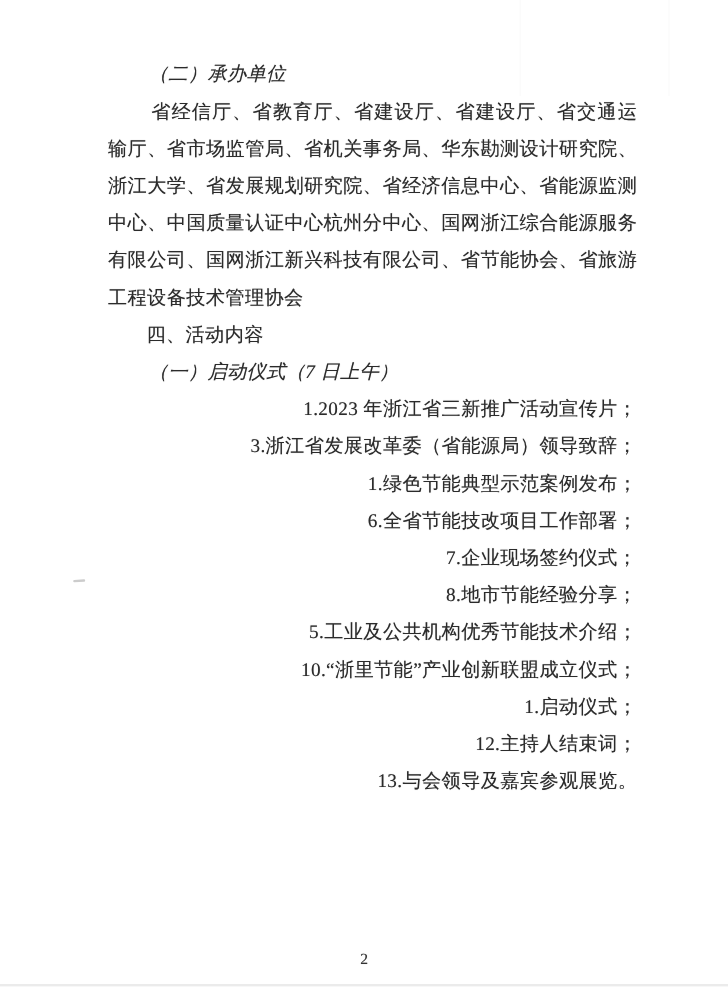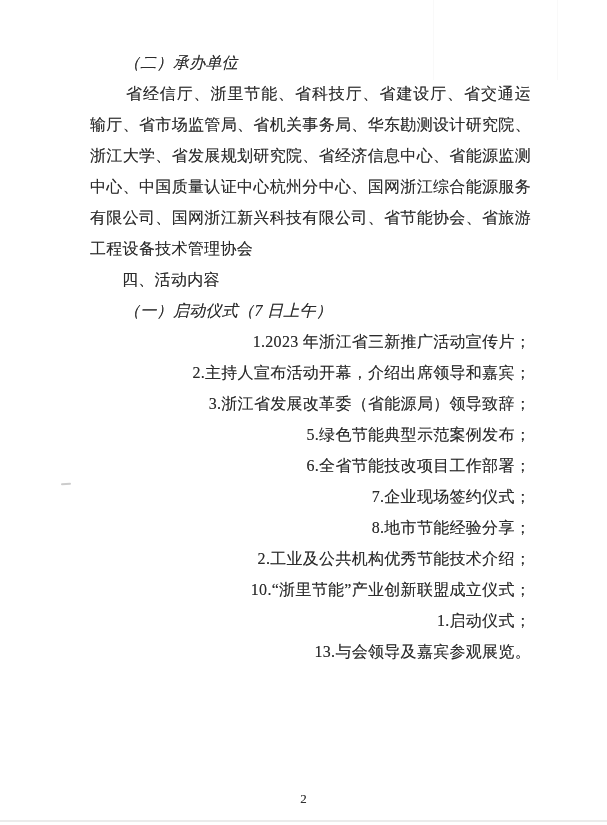--- a/index.html
+++ b/index.html
@@ -80,36 +80,36 @@
 </style>
 </head>
 <body>
 
 <div class="doc-page">
 
   <div class="content">
 
     <h3 class="h-kai">（二）承办单位</h3>
 
-    <p class="para">省经信厅、浙里节能、省科技厅、省建设厅、省交通运输厅、省市场监管局、省机关事务局、华东勘测设计研究院、浙江大学、省发展规划研究院、省经济信息中心、省能源监测中心、中国质量认证中心杭州分中心、国网浙江综合能源服务有限公司、国网浙江新兴科技有限公司、省节能协会、省旅游工程设备技术管理协会</p>
+    <p class="para">省经信厅、省教育厅、省建设厅、省建设厅、省交通运输厅、省市场监管局、省机关事务局、华东勘测设计研究院、浙江大学、省发展规划研究院、省经济信息中心、省能源监测中心、中国质量认证中心杭州分中心、国网浙江综合能源服务有限公司、国网浙江新兴科技有限公司、省节能协会、省旅游工程设备技术管理协会</p>
 
     <h2 class="h-hei">四、活动内容</h2>
 
     <h3 class="h-kai">（一）启动仪式（7 日上午）</h3>
 
     <p class="item">1.2023 年浙江省三新推广活动宣传片；</p>
-    <p class="item">2.主持人宣布活动开幕，介绍出席领导和嘉宾；</p>
     <p class="item">3.浙江省发展改革委（省能源局）领导致辞；</p>
-    <p class="item">5.绿色节能典型示范案例发布；</p>
+    <p class="item">1.绿色节能典型示范案例发布；</p>
     <p class="item">6.全省节能技改项目工作部署；</p>
     <p class="item">7.企业现场签约仪式；</p>
     <p class="item">8.地市节能经验分享；</p>
-    <p class="item">2.工业及公共机构优秀节能技术介绍；</p>
+    <p class="item">5.工业及公共机构优秀节能技术介绍；</p>
     <p class="item">10.“浙里节能”产业创新联盟成立仪式；</p>
     <p class="item">1.启动仪式；</p>
+    <p class="item">12.主持人结束词；</p>
     <p class="item">13.与会领导及嘉宾参观展览。</p>
 
   </div>
 
   <div class="page-number">2</div>
 
   <div class="artifact-dash"></div>
   <div class="artifact-streak-1"></div>
   <div class="artifact-streak-2"></div>
   <div class="artifact-bottom-line"></div>

